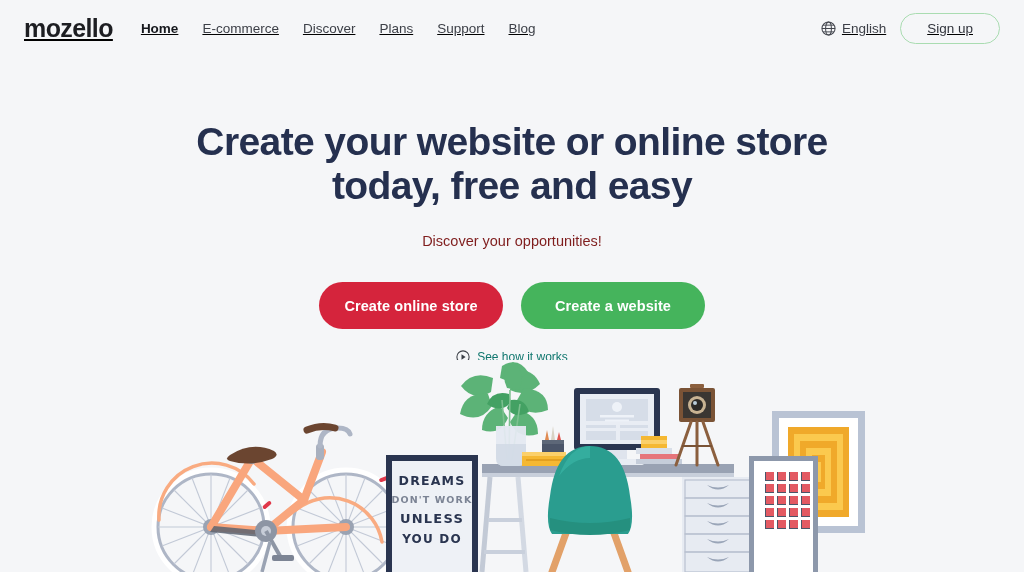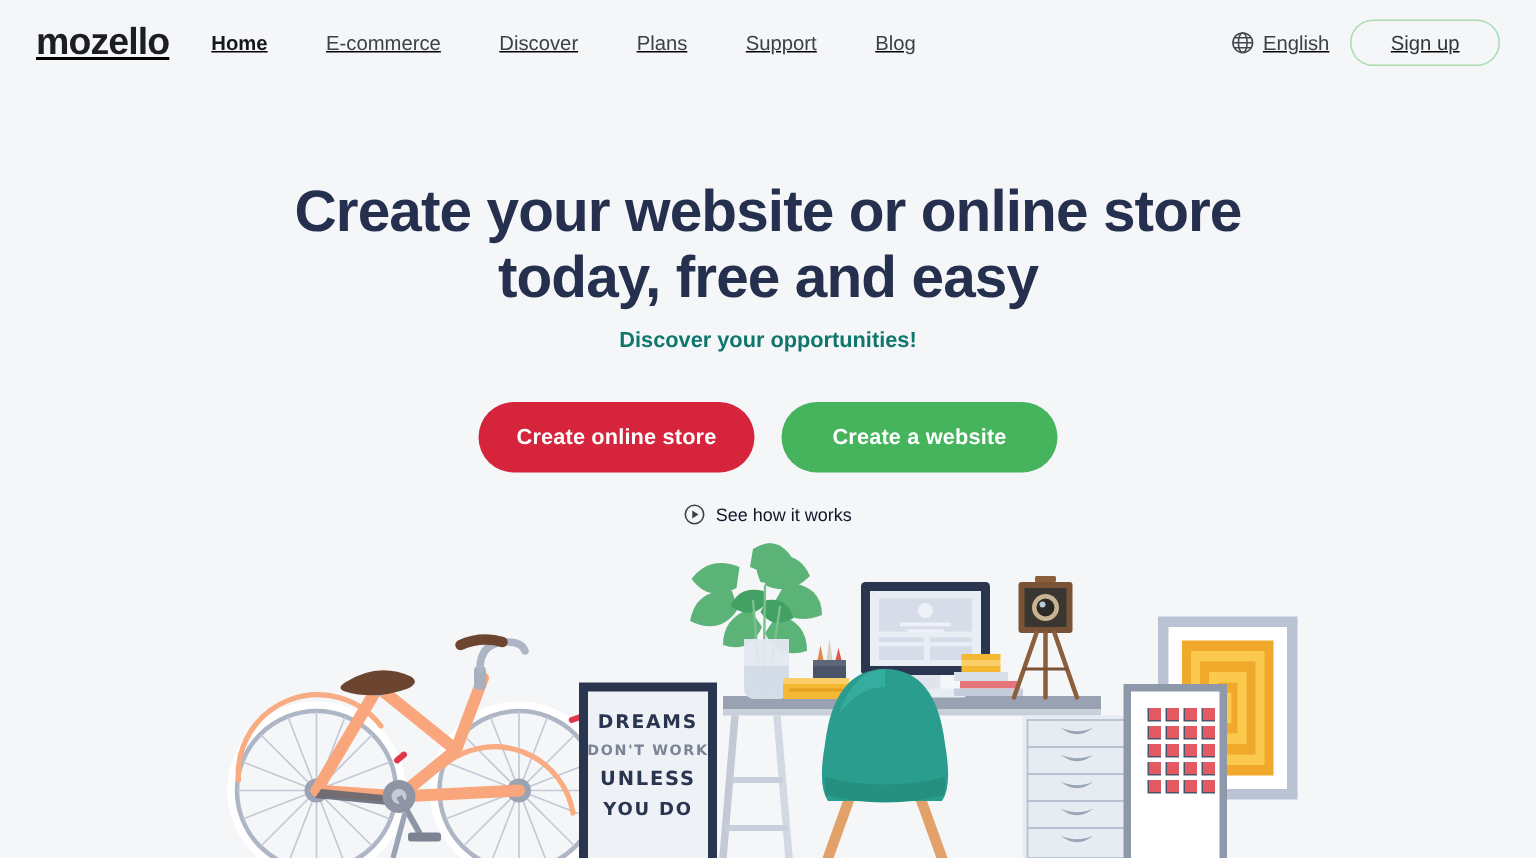--- a/index.html
+++ b/index.html
@@ -17,21 +17,21 @@
     width: 1024px; height: 56px;
     display: flex; align-items: center;
     padding: 0 24px;
     text-decoration: underline;
   }
   #logo {
     font-size: 25px; font-weight: 700; color: #1d1e22;
     letter-spacing: -0.6px; line-height: 1;
     margin-right: 28px; white-space: nowrap;
   }
-  #nav { display: flex; align-items: center; gap: 39px; }
+  #nav { display: flex; align-items: center; gap: 24px; }
   .nav-link {
     font-size: 13.5px; color: #3d4048; white-space: nowrap;
     text-decoration: none; cursor: pointer;
   }
   .nav-link.active { font-weight: 700; color: #16181d; }
 
   #header-right { margin-left: auto; display: flex; align-items: center; gap: 14px; }
   #lang {
     display: flex; align-items: center; gap: 6px;
     font-size: 13.5px; color: #3d4048; cursor: pointer;
@@ -48,34 +48,34 @@
     font-family: inherit; cursor: pointer;
   }
 
   
   #hero { position: absolute; top: 68px; left: 0; width: 1024px; text-align: center; }
   #headline {
     margin-top: 52px;
     font-size: 39px; font-weight: 700; color: #25304f;
     line-height: 1.13; letter-spacing: -0.6px;
   }
-  #subtitle { margin-top: 11px; font-size: 14.5px; color: #0f766e; font-weight: bold; }
+  #subtitle { margin-top: 25px; font-size: 14.5px; color: #7f1d1d; }
 
   #cta-row { margin-top: 33px; display: flex; justify-content: center; gap: 18px; }
   .cta {
     border: none; border-radius: 24px; height: 47px;
     font-size: 14.5px; font-weight: 700; color: #ffffff;
     font-family: inherit; cursor: pointer; letter-spacing: 0.1px;
   }
   #cta-website { background: #45b45c; width: 184px; }
   #cta-store { background: #d5243c; width: 184px; }
 
   #see-how {
     margin-top: 21px; display: inline-flex; align-items: center; gap: 7px;
-    font-size: 12px; color: #0f172a; cursor: pointer;
+    font-size: 12px; color: #0f766e; cursor: pointer;
   }
   #see-how svg { display: block; }
 
   
   #illustration { position: absolute; left: 4px; top: 360px; width: 1024px; height: 212px; }
   #illustration svg { display: block; }
 </style>
 </head>
 <body>
 

